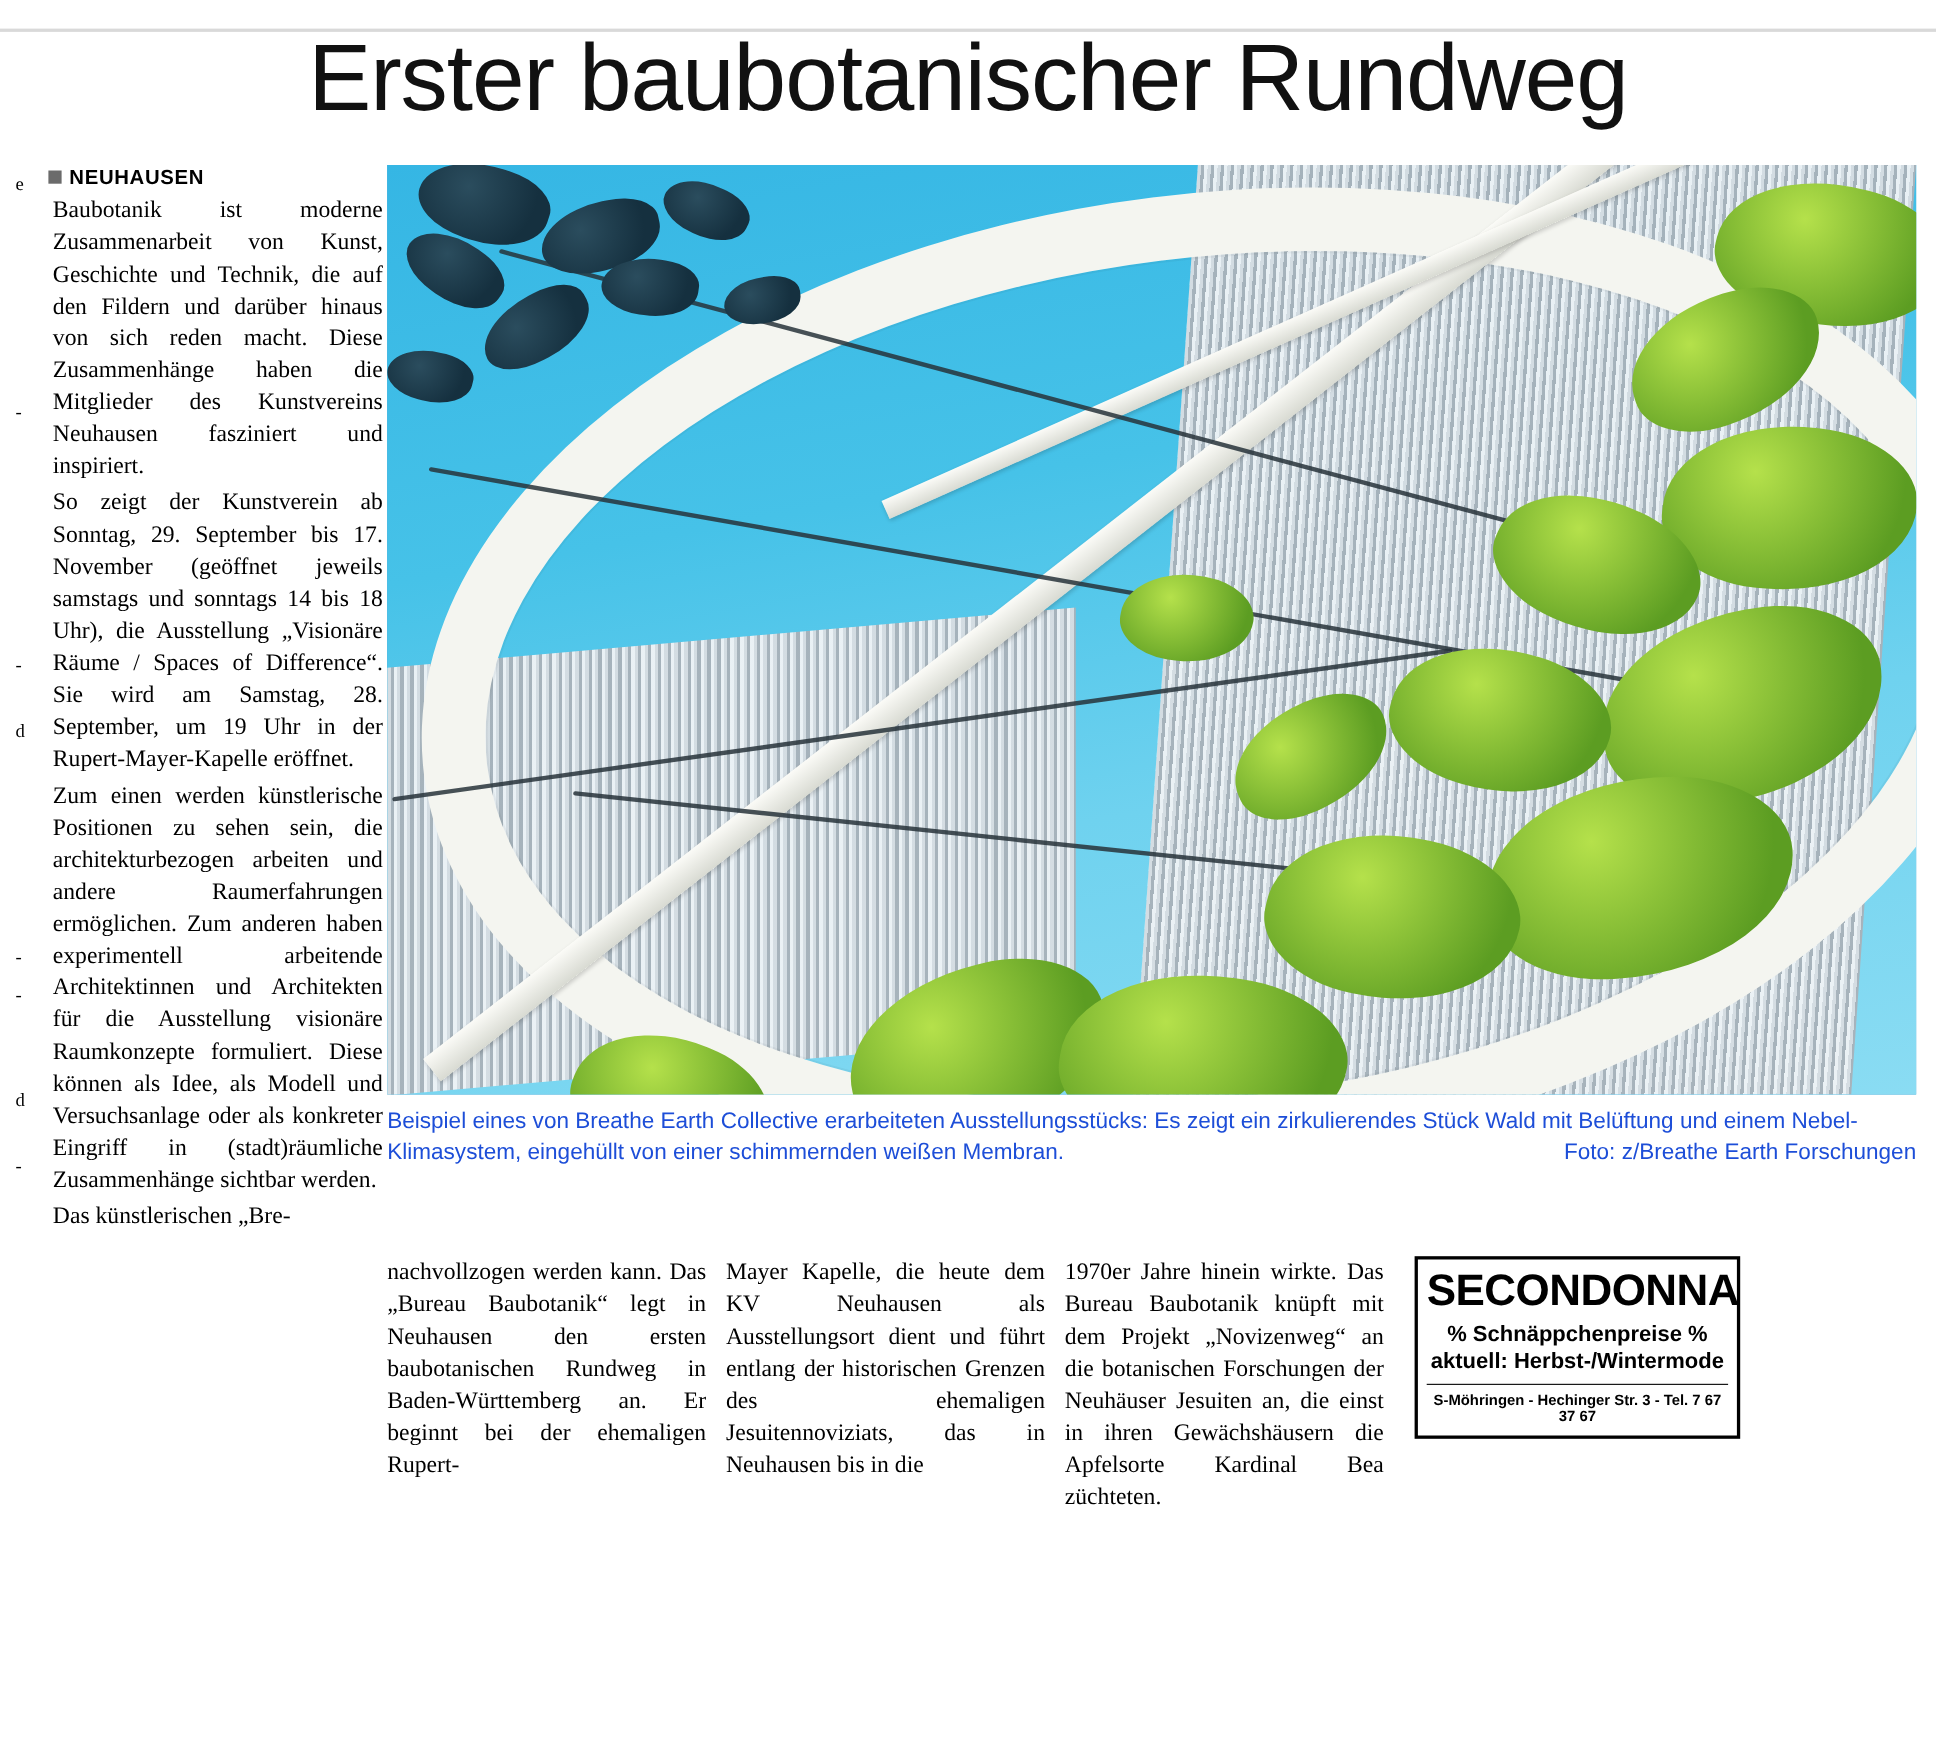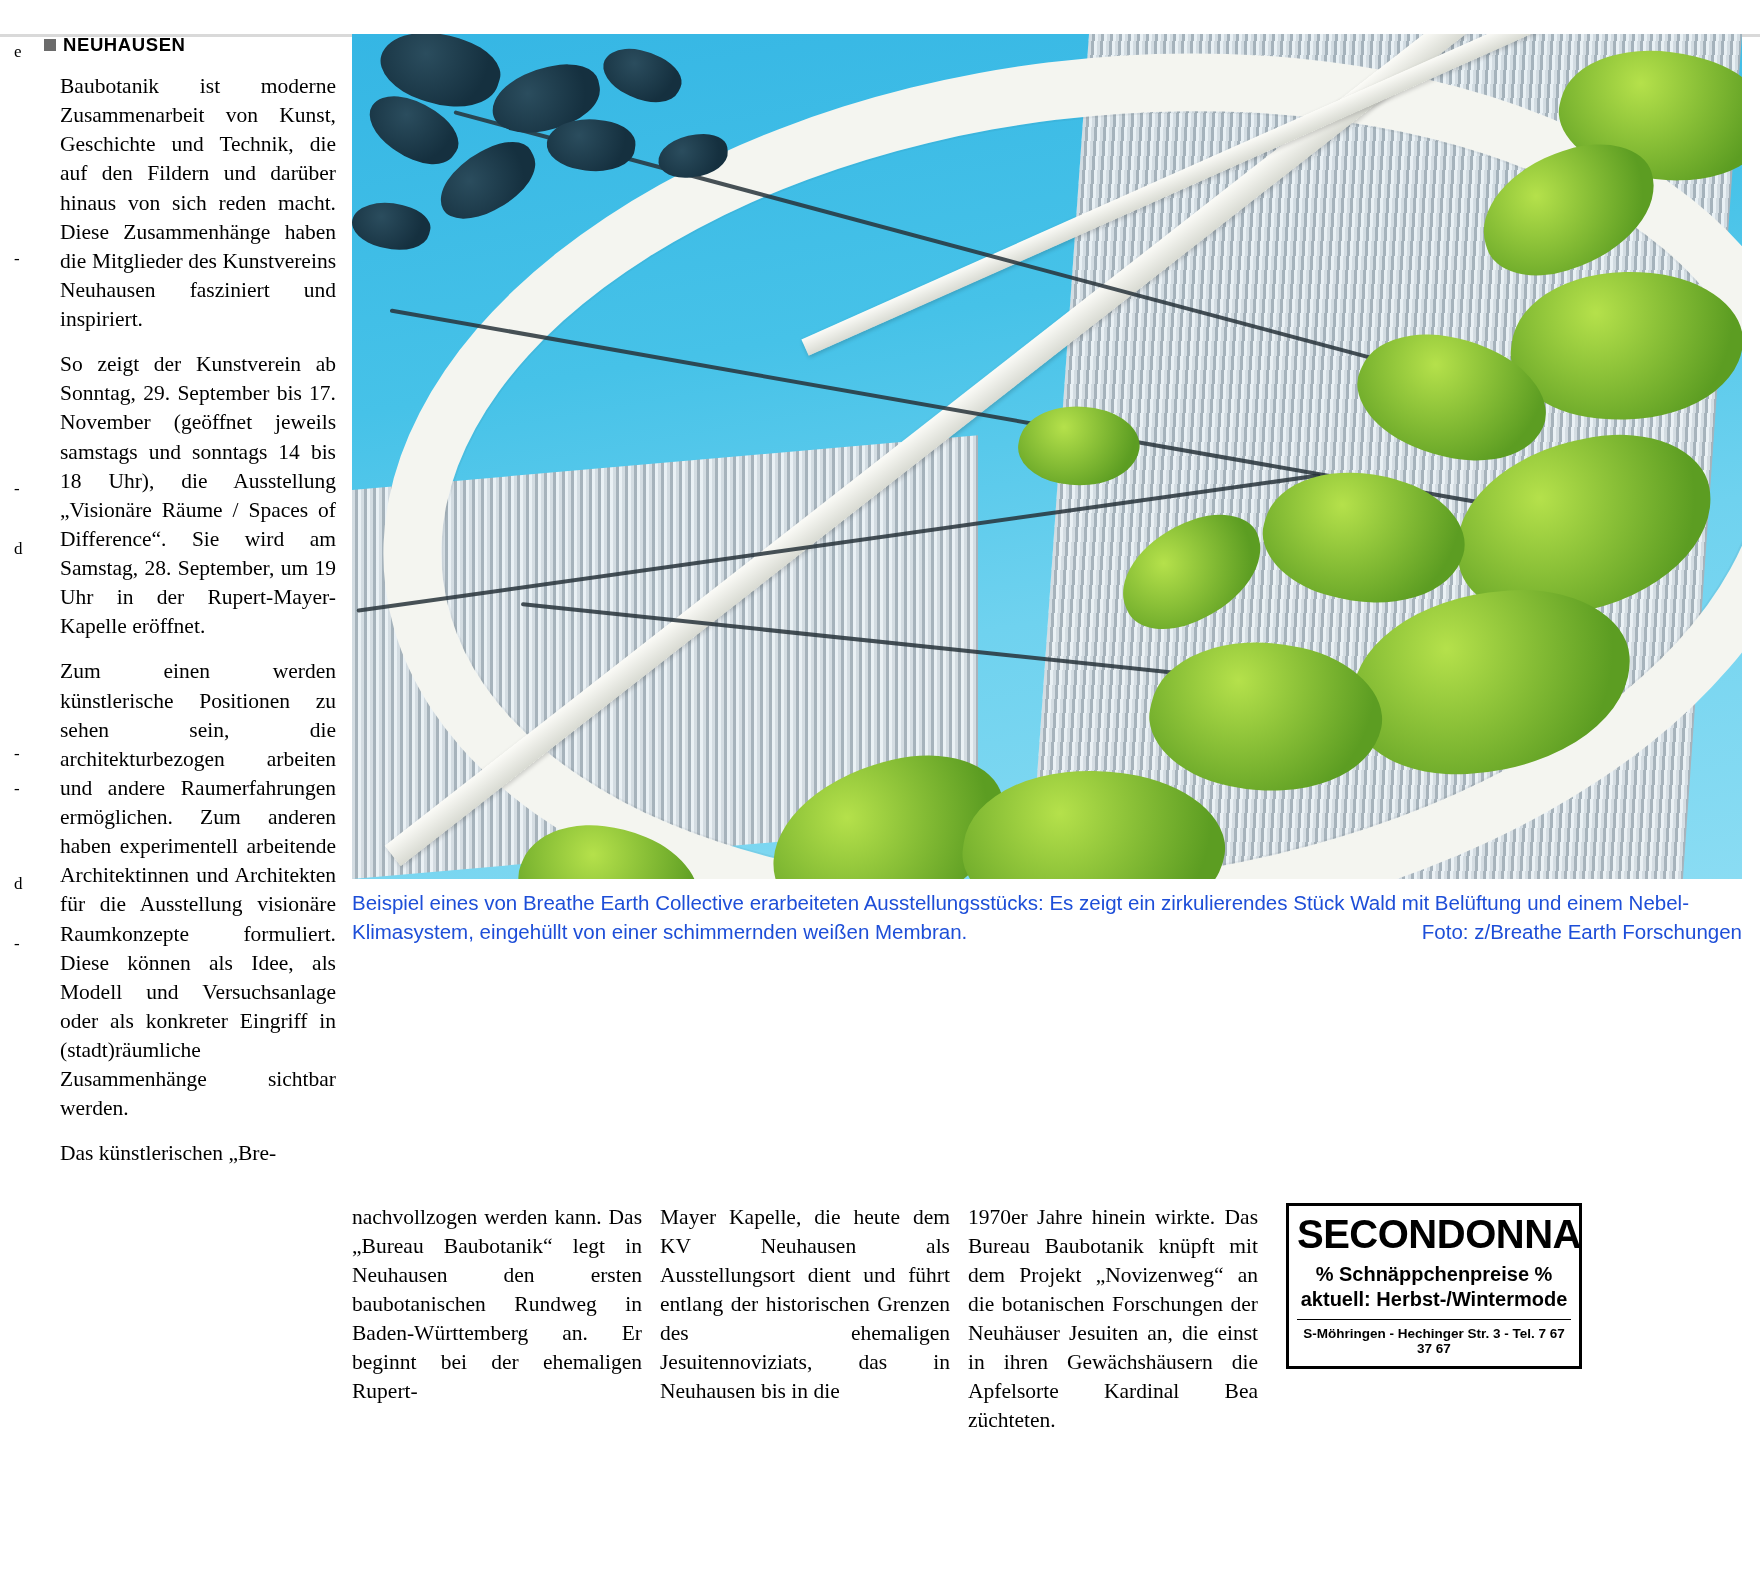--- a/index.html
+++ b/index.html
@@ -84,21 +84,21 @@
   }
   .body-text {
     font-family: "Liberation Serif", serif;
     font-size: 21.5px;
     line-height: 1.355;
     text-align: justify;
     text-justify: inter-word;
     hyphens: manual;
   }
   .body-text p {
-    margin: 16px;
+    margin: 4px;
   }
   .subhead {
     font-family: "Liberation Sans", sans-serif;
     color: #1669b7;
     font-weight: 700;
     font-size: 27px;
     line-height: 1.18;
     text-align: center;
     margin: 26px 0 20px 0;
   }
@@ -274,20 +274,21 @@
     background: #000;
     opacity: 0.15;
   }
 </style>
 </head>
 <body>
 
 <div class="page">
   <div class="rule-top"></div>
 
+  <h1 class="headline">Erster baubotanischer Rundweg</h1>
 
   <div class="content">
 
     <div class="left-rail">
       <div class="frag" style="top:8px;">e</div>
       <div class="frag" style="top:215px;">-</div>
       <div class="frag" style="top:445px;">-</div>
       <div class="frag" style="top:505px;">d</div>
       <div class="frag" style="top:710px;">-</div>
       <div class="frag" style="top:745px;">-</div>

